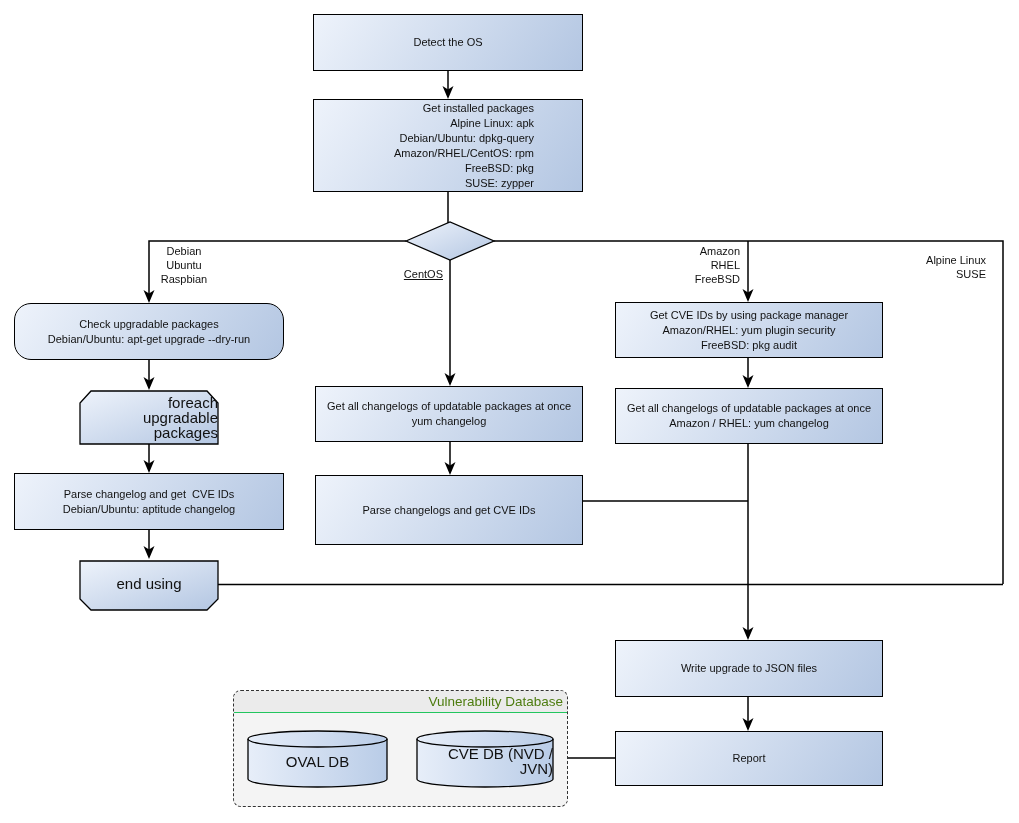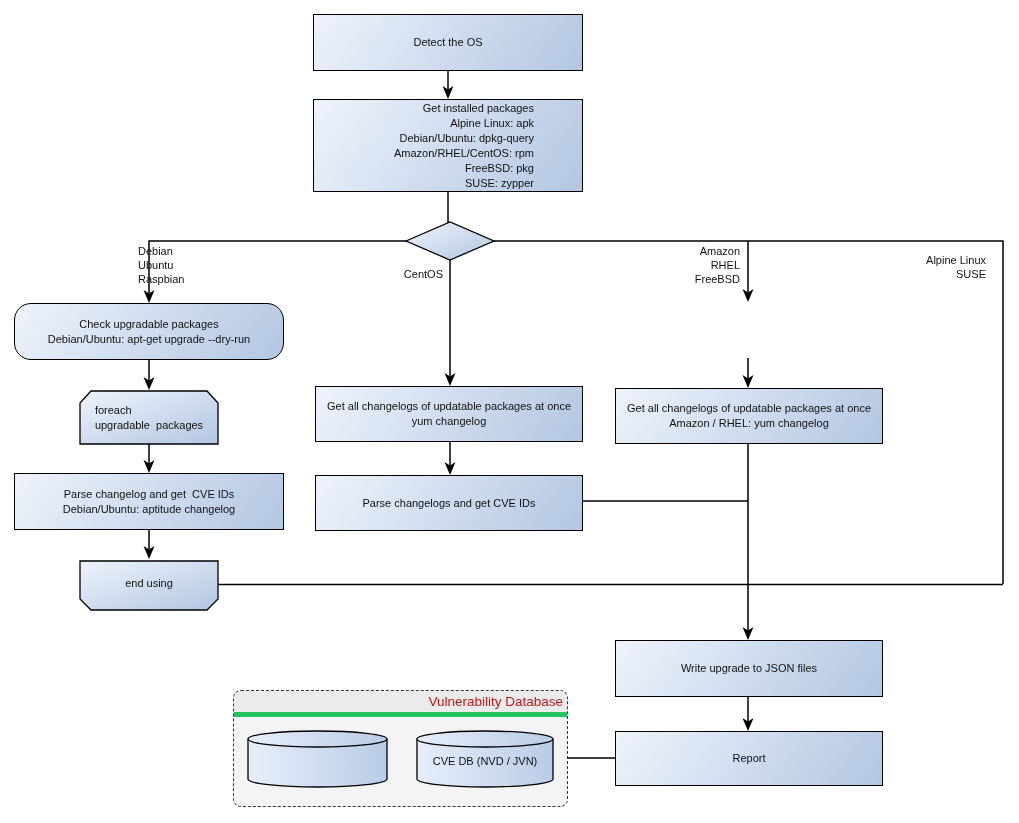--- a/index.html
+++ b/index.html
@@ -13,38 +13,38 @@
     position:absolute;z-index:2;
     display:flex;align-items:center;justify-content:center;
     border:1.2px solid #000;
     background:linear-gradient(125deg,#eef3fb 0%,#b3c6e2 100%);
     font-size:11px;line-height:15px;text-align:center;
     white-space:pre-wrap;box-sizing:border-box;
   }
   .shape-label{
     position:absolute;z-index:3;
     display:flex;align-items:center;justify-content:center;
-    font-size:11px;line-height:15px;text-align:left;
+    font-size:15px;line-height:15px;text-align:right;
     white-space:pre-wrap;pointer-events:none;
   }
   .ralign{display:inline-block;text-align:right;white-space:pre-wrap;}
   .branch-label{
     position:absolute;z-index:2;font-size:11px;line-height:14px;
     white-space:pre-wrap;
   }
   .db-panel{
     position:absolute;left:233px;top:690px;width:335px;height:117px;
     z-index:0;border:1.5px dashed #333;border-radius:8px;
     background:#f4f4f4;box-sizing:border-box;
   }
   .db-titlebar{
-    height:21px;background:#ebebeb;border-bottom:5px solid #22c55e;
+    height:21px;background:#ebebeb;border-bottom:1px solid #22c55e;
     border-radius:7px 7px 0 0;
     display:flex;align-items:center;justify-content:flex-end;
-    padding-right:4px;font-size:13.5px;color:#b91c1c;
+    padding-right:4px;font-size:13.5px;color:#4d7c0f;
   }
 </style>
 </head>
 <body>
 
 <div id="stage">
 
   <svg id="wires" width="1019" height="823" viewBox="0 0 1019 823">
     <defs>
       <linearGradient id="nodeGrad" x1="0" y1="0" x2="1" y2="1">
@@ -137,47 +137,53 @@
 Debian/Ubuntu: aptitude changelog</span>
   </div>
 
   <div class="shape-label" style="left:80px;top:561px;width:138px;height:44px;">end using</div>
 
   <div class="node" style="left:315px;top:386px;width:268px;height:56px;">
     <span style="white-space:pre;">Get all changelogs of updatable packages at once
 yum changelog</span>
   </div>
 
-  <div class="node" style="left:315px;top:475px;width:268px;height:56px;">
+  <div class="node" style="left:315px;top:475px;width:268px;height:70px;">
     <span>Parse changelogs and get CVE IDs</span>
   </div>
 
+  <div class="node" style="left:615px;top:302px;width:268px;height:56px;">
+    <span>Get CVE IDs by using package manager
+Amazon/RHEL: yum plugin security
+FreeBSD: pkg audit</span>
+  </div>
 
   <div class="node" style="left:615px;top:388px;width:268px;height:56px;">
     <span style="white-space:pre;">Get all changelogs of updatable packages at once
 Amazon / RHEL: yum changelog</span>
   </div>
 
   <div class="node" style="left:615px;top:640px;width:268px;height:57px;">
     <span>Write upgrade to JSON files</span>
   </div>
 
   <div class="node" style="left:615px;top:731px;width:268px;height:55px;">
     <span>Report</span>
   </div>
 
-  <div class="branch-label" style="left:138px;top:244px;width:92px;text-align:left;">Debian
+  <div class="branch-label" style="left:138px;top:244px;width:92px;text-align:center;">Debian
 Ubuntu
 Raspbian</div>
 
-  <div class="branch-label" style="left:343px;top:267px;width:100px;text-align:right;">CentOS</div>
+  <div class="branch-label" style="left:343px;top:267px;width:100px;text-align:right;text-decoration:underline;">CentOS</div>
 
   <div class="branch-label" style="left:866px;top:253px;width:120px;text-align:right;">Alpine Linux
 SUSE</div>
 
   <div class="branch-label" style="left:640px;top:244px;width:100px;text-align:right;">Amazon
 RHEL
 FreeBSD</div>
 
+  <div class="shape-label" style="left:248px;top:743px;width:139px;height:36px;">OVAL DB</div>
 
   <div class="shape-label" style="left:417px;top:743px;width:136px;height:36px;">CVE DB (NVD / JVN)</div>
 
 </div>
 
 </body></html>

